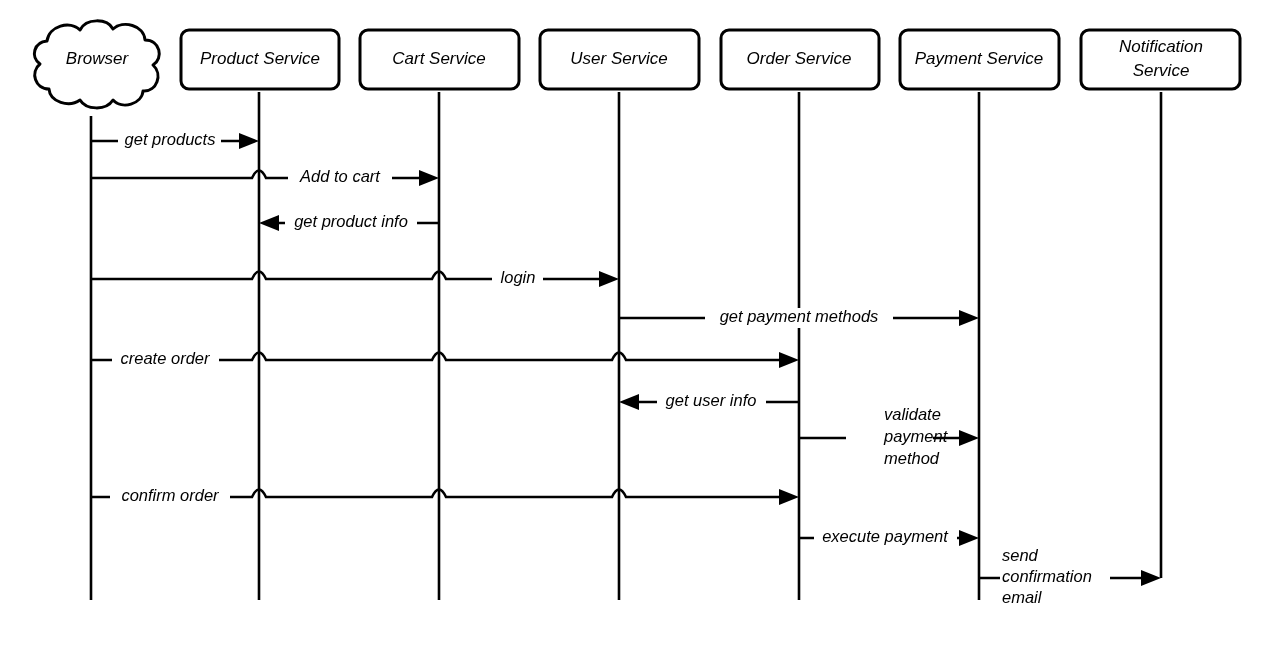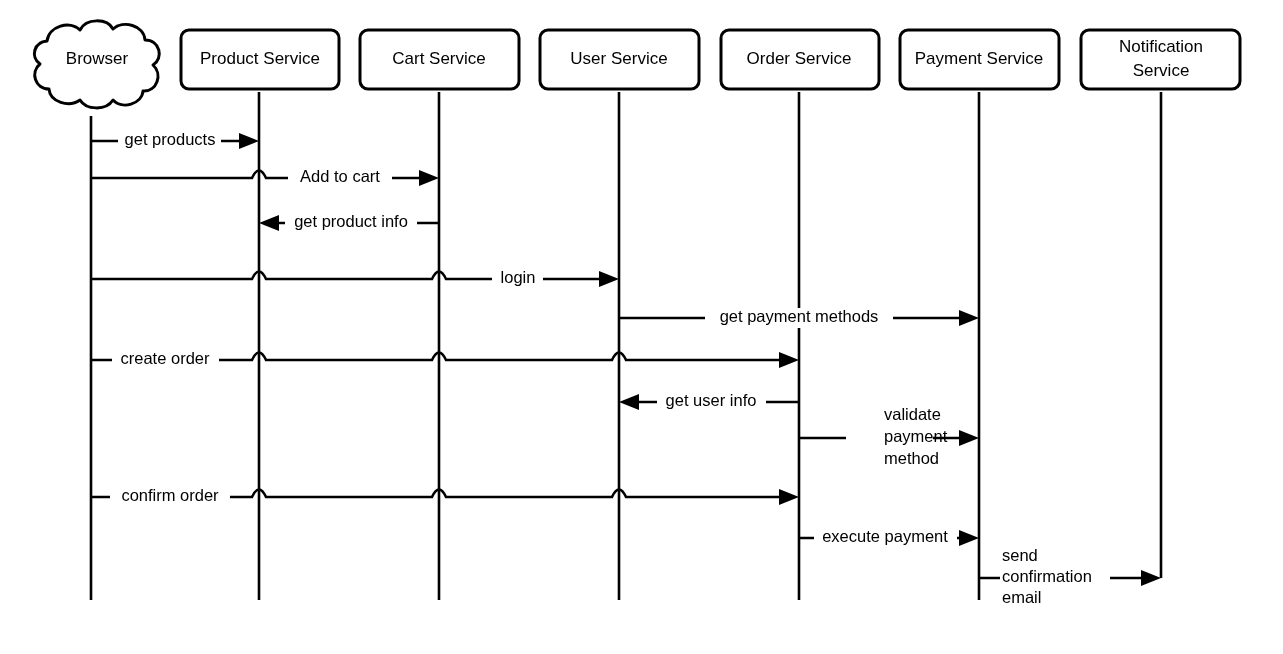--- a/index.html
+++ b/index.html
@@ -10,20 +10,21 @@
   body {
     width: 1283px;
     height: 654px;
     font-family: "Liberation Sans", sans-serif;
     overflow: hidden;
   }
   #diagram-root {
     position: relative;
     width: 1283px;
     height: 470px;
+    font-style: italic;
   }
   svg#seq {
     display: block;
     width: 1283px;
     height: 654px;
   }
   .participant-box {
     fill: #ffffff;
     stroke: #000000;
     stroke-width: 3;

